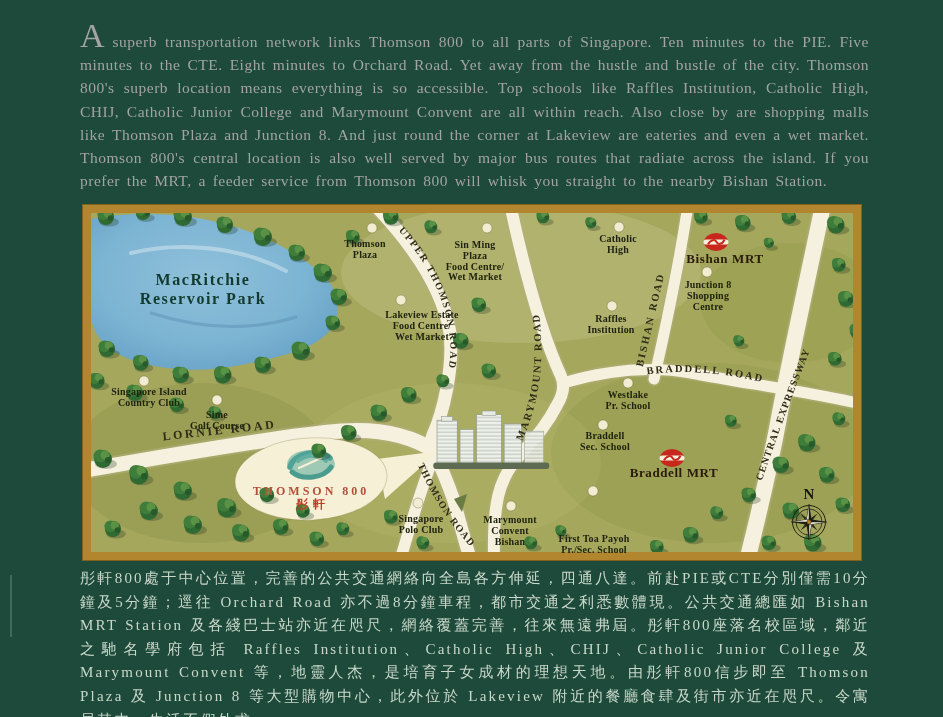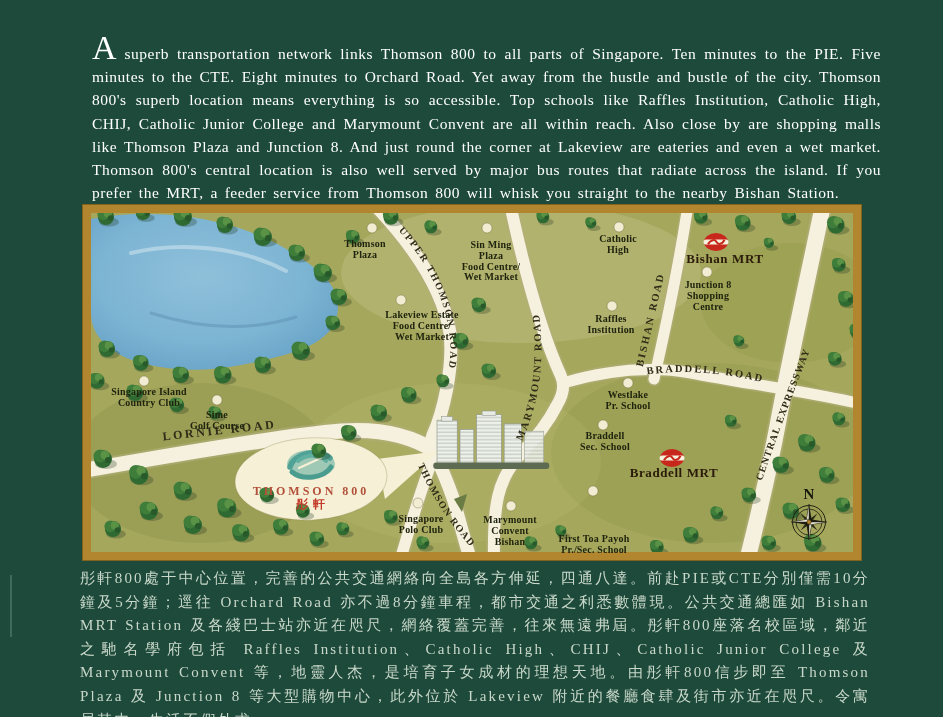--- a/index.html
+++ b/index.html
@@ -1,20 +1,20 @@
 <!DOCTYPE html>
 <html><head>
 <meta charset="utf-8">
 <style>
   html,body{margin:0;padding:0;background:#10302a;}
   .page{position:relative;width:943px;height:717px;background:#1d4a3b;overflow:hidden;
         font-family:"Liberation Serif",serif;}
   
-  .intro{position:absolute;left:80px;top:30px;width:789px;margin:12px;
-         font-size:15.5px;line-height:23.2px;color:#ffffff;
+  .intro{position:absolute;left:80px;top:30px;width:789px;margin:0;
+         font-size:15.5px;line-height:23.2px;color:#a3a3a3;
          text-align:justify;letter-spacing:.5px;word-spacing:2.5px;}
   .dropcap{font-size:34px;line-height:10px;letter-spacing:1px;margin-right:7px;}
   .cn{position:absolute;left:80px;top:567px;width:790px;margin:0;
       font-size:15px;line-height:23.6px;color:#c9d8ca;
       text-align:justify;letter-spacing:2.2px;word-spacing:1px;}
   
   .map-frame{position:absolute;left:83px;top:205px;width:762px;height:339px;
              border:8px solid #b2862e;background:#a5a75d;
              box-shadow:0 0 0 1px #82621d, inset 0 0 0 1px #8a671f;}
   .map-inner{position:relative;width:762px;height:339px;}
@@ -549,24 +549,26 @@
           <text class="roadtext" font-size="10" letter-spacing="1.8"><textPath href="#p-upper" startOffset="2">UPPER THOMSON ROAD</textPath></text>
           <text class="roadtext" font-size="10" letter-spacing="1.2"><textPath href="#p-thomson" startOffset="2">THOMSON ROAD</textPath></text>
           <text class="roadtext" font-size="12" letter-spacing="2.6"><textPath href="#p-lornie" startOffset="14">LORNIE ROAD</textPath></text>
           <text class="roadtext" font-size="10.5" letter-spacing="1.8"><textPath href="#p-marymount" startOffset="2">MARYMOUNT ROAD</textPath></text>
           <text class="roadtext" font-size="10.5" letter-spacing="2"><textPath href="#p-bishan" startOffset="4">BISHAN ROAD</textPath></text>
           <text class="roadtext" font-size="10.5" letter-spacing="2"><textPath href="#p-braddell" startOffset="8">BRADDELL ROAD</textPath></text>
           <text class="roadtext" font-size="10" letter-spacing="1.2"><textPath href="#p-cte" startOffset="2">CENTRAL EXPRESSWAY</textPath></text>
         </g>
       </svg>
 
+      <div class="parklabel" style="left:112px;top:76px;">MacRitchie
+Reservoir Park</div>
 
       <div class="plabel" style="left:274px;top:37px;">Thomson
 Plaza</div>
-      <div class="plabel" style="left:400px;top:49px;">Sin Ming
+      <div class="plabel" style="left:384px;top:49px;">Sin Ming
 Plaza
 Food Centre/
 Wet Market</div>
       <div class="plabel" style="left:331px;top:113px;">Lakeview Estate
 Food Centre/
 Wet Market</div>
       <div class="plabel" style="left:527px;top:32px;">Catholic
 High</div>
       <div class="plabel" style="left:617px;top:83px;">Junction 8
 Shopping

